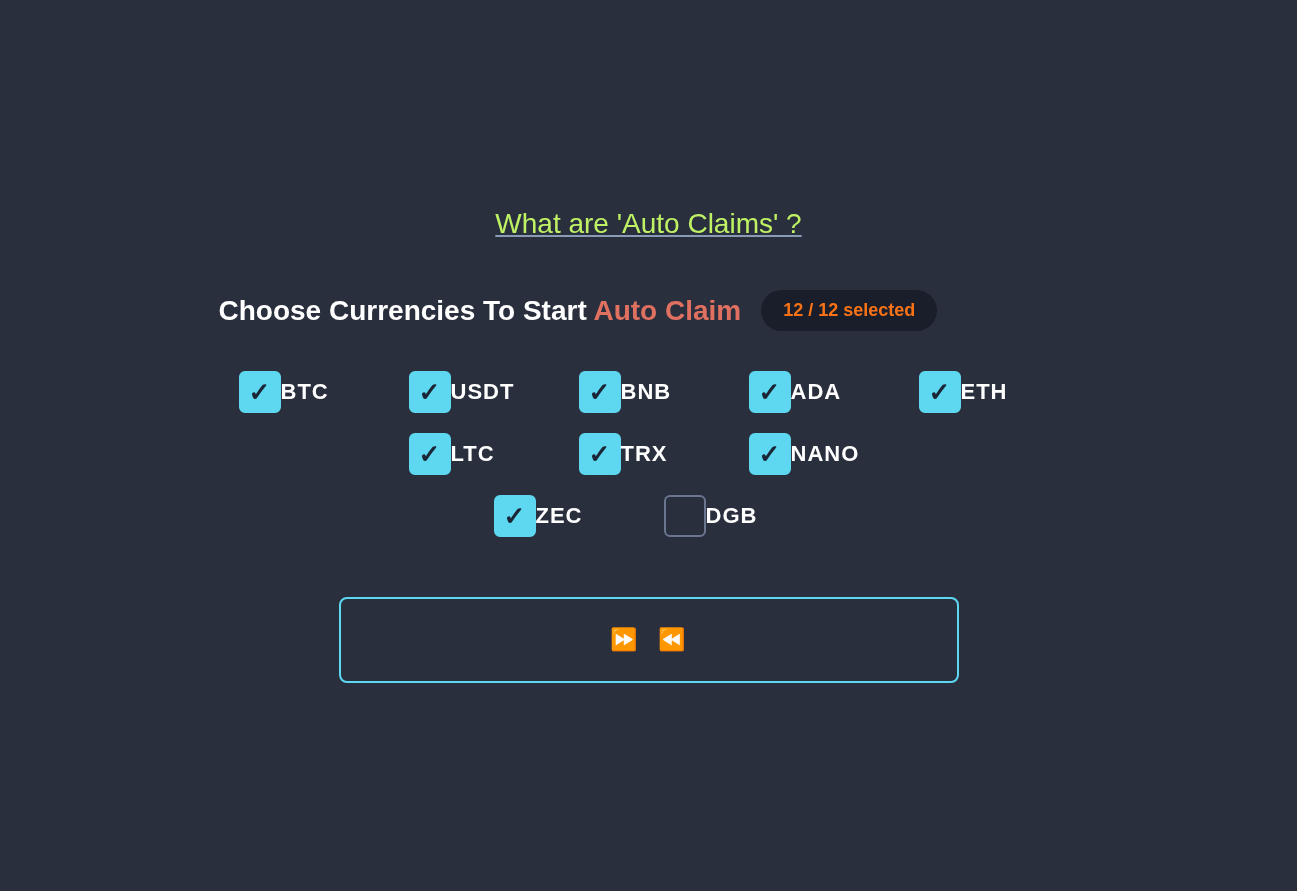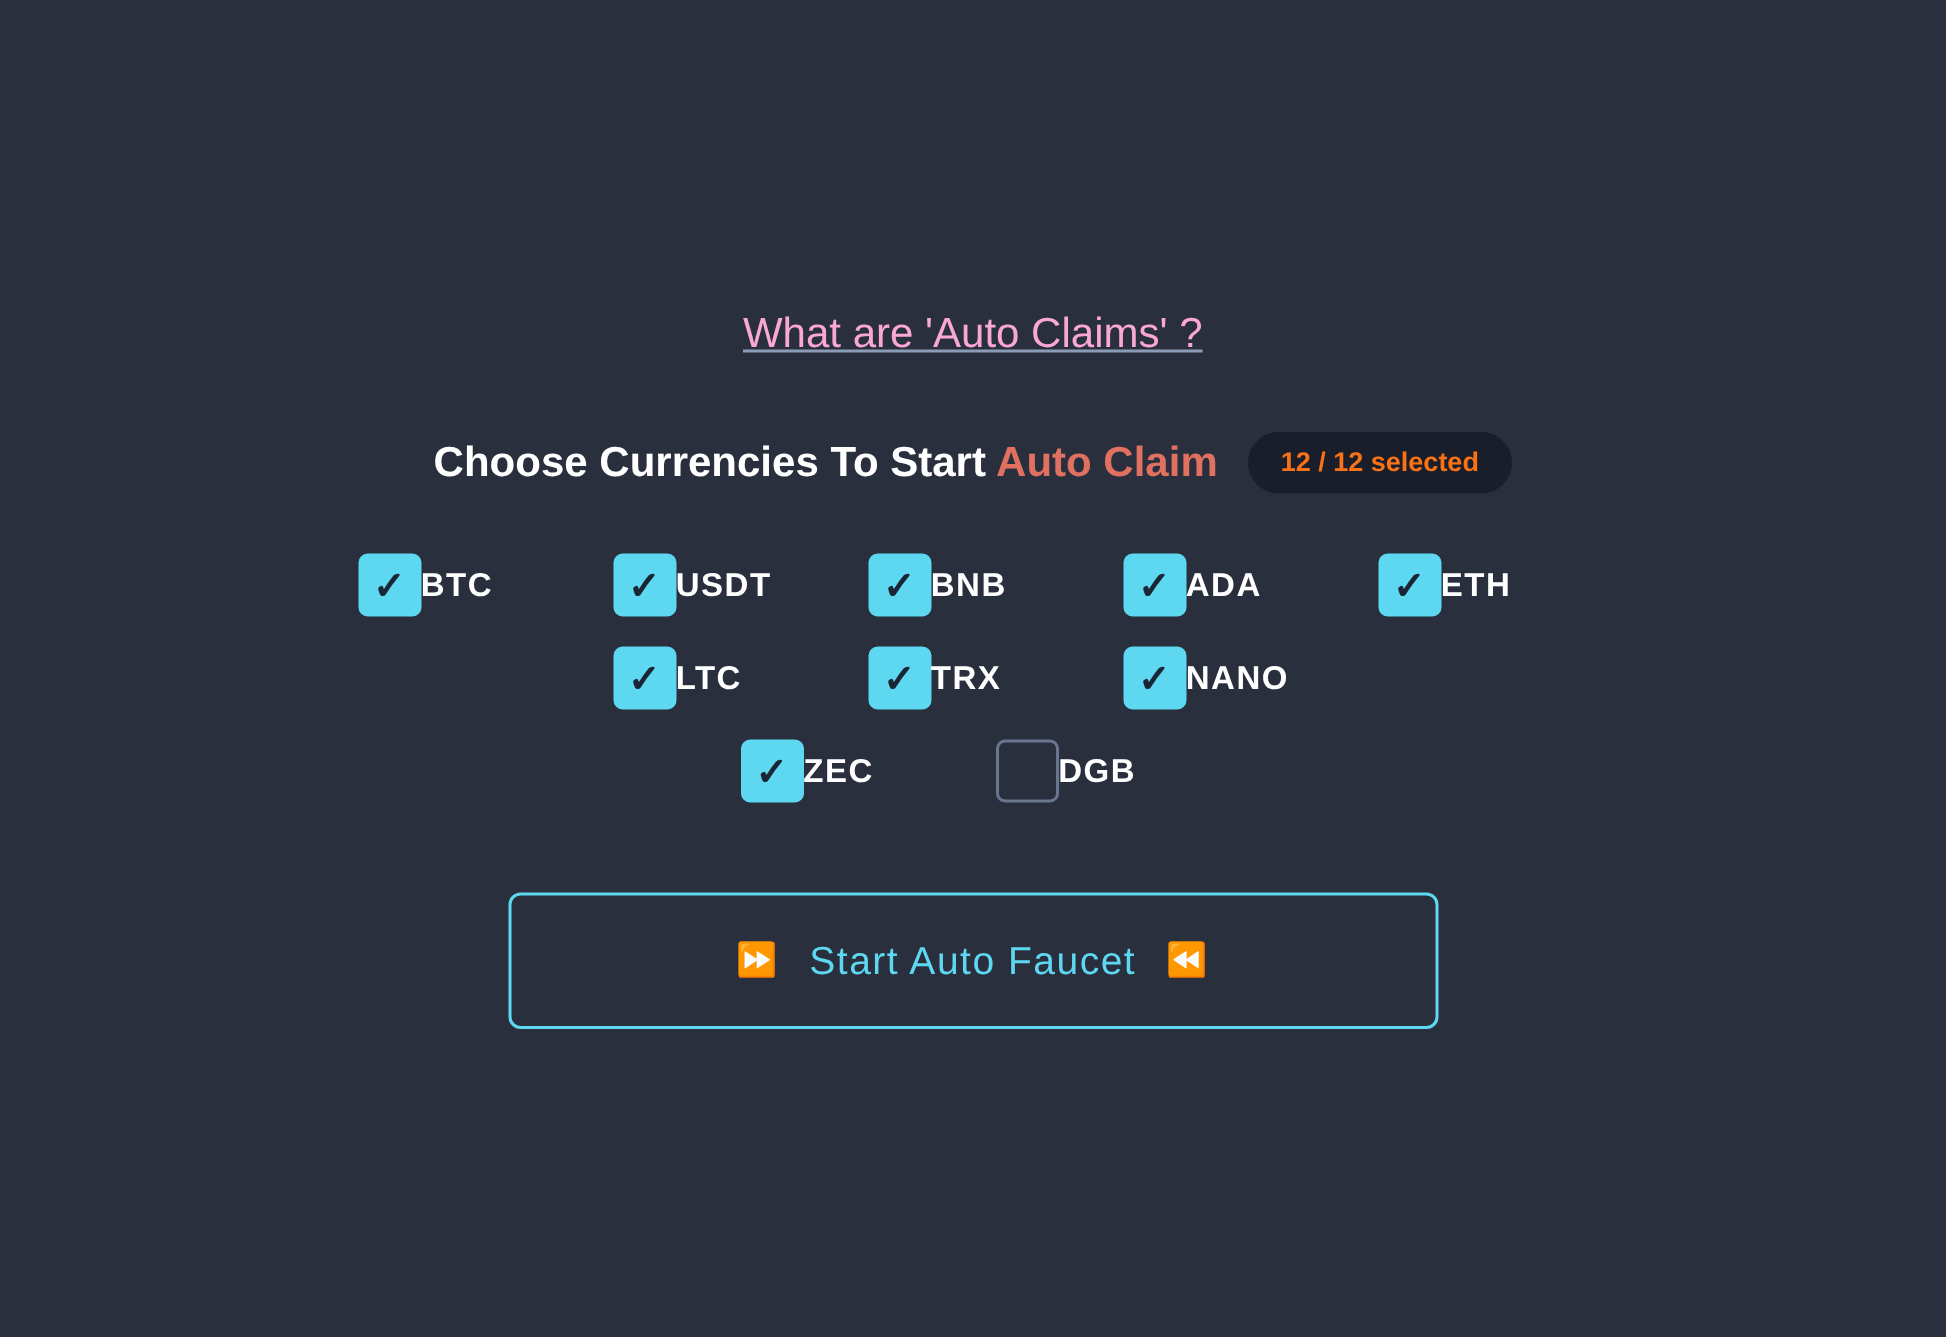--- a/index.html
+++ b/index.html
@@ -21,35 +21,34 @@
 
     .container {
       width: 900px;
       display: flex;
       flex-direction: column;
       align-items: center;
       padding: 40px 20px;
     }
 
     .title-link {
-      color: #f9a8d4;
+      color: #bef264;
       font-size: 28px;
       text-decoration: underline;
       text-decoration-color: #8a9bb5;
       margin-bottom: 50px;
       cursor: pointer;
     }
 
     .section-header {
       display: flex;
       align-items: center;
       gap: 20px;
       margin-bottom: 40px;
       width: 100%;
-      justify-content: center;
     }
 
     .section-title {
       font-size: 28px;
       font-weight: 700;
       color: #ffffff;
     }
 
     .section-title .highlight {
       color: #e07060;
@@ -202,17 +201,16 @@
         </div>
         <div class="currency-item">
           <div class="checkbox unchecked"></div>
           <span class="currency-label">DGB</span>
         </div>
       </div>
     </div>
 
   <button class="start-button" id="start-btn">
     <span class="btn-icon">⏩</span>
-    <span>Start Auto Faucet</span>
     <span class="btn-icon">⏪</span>
   </button>
 
 </div>
 
 </body></html>

